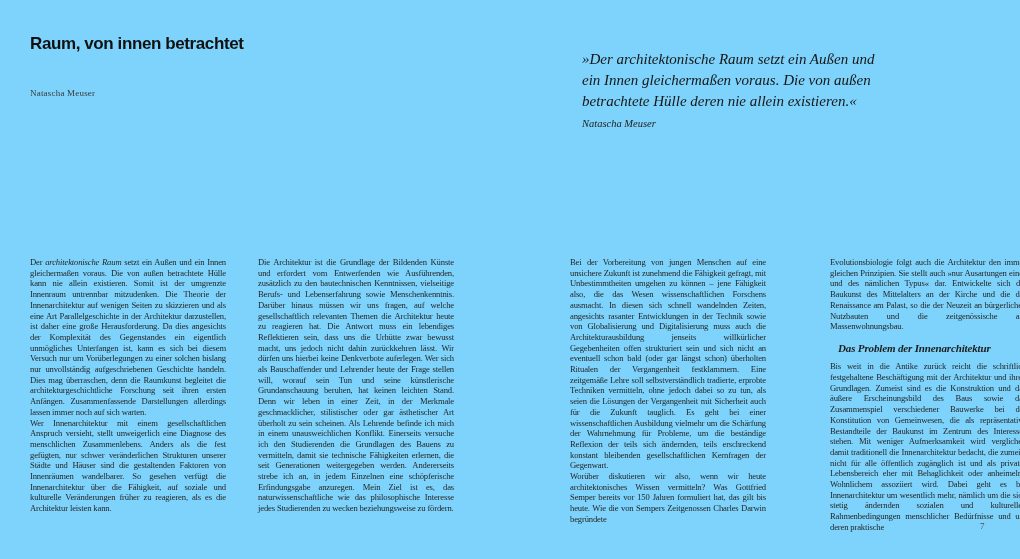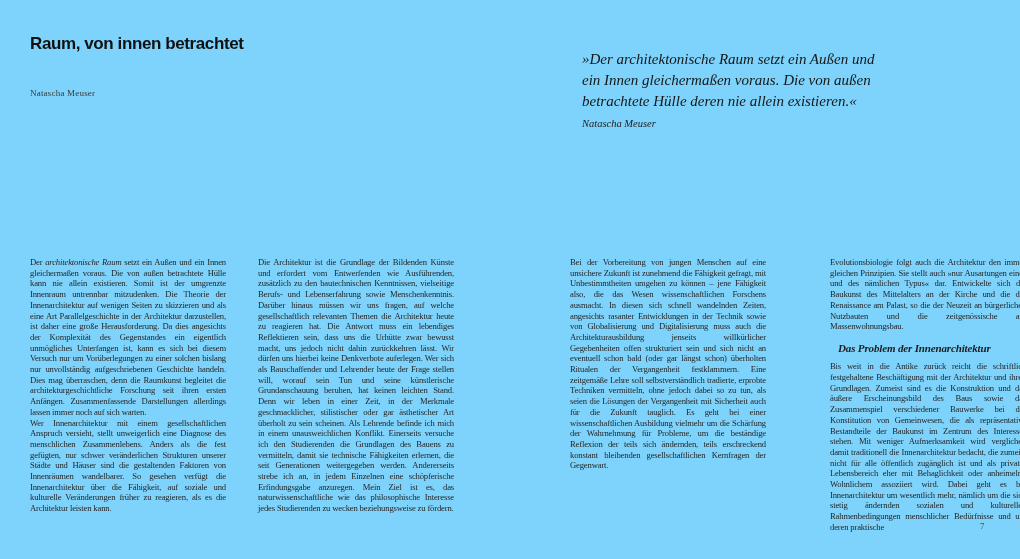--- a/index.html
+++ b/index.html
@@ -111,20 +111,21 @@
     <p><span>Der </span><em>architektonische Raum</em><span> setzt ein Außen und ein Innen gleichermaßen voraus. Die von außen betrachtete Hülle kann nie allein existieren. Somit ist der umgrenzte Innenraum untrennbar mitzudenken. Die Theorie der Innenarchitektur auf wenigen Seiten zu skizzieren und als eine Art Parallelgeschichte in der Architektur darzustellen, ist daher eine große Herausforderung. Da dies angesichts der Komplexität des Gegenstandes ein eigentlich unmögliches Unterfangen ist, kann es sich bei diesem Versuch nur um Vorüberlegungen zu einer solchen bislang nur unvollständig aufgeschriebenen Geschichte handeln. Dies mag überraschen, denn die Raumkunst begleitet die architekturgeschichtliche Forschung seit ihren ersten Anfängen. Zusammenfassende Darstellungen allerdings lassen immer noch auf sich warten.</span></p>
     <p>Wer Innenarchitektur mit einem gesellschaftlichen Anspruch versieht, stellt unweigerlich eine Diagnose des menschlichen Zusammenlebens. Anders als die fest gefügten, nur schwer veränderlichen Strukturen unserer Städte und Häuser sind die gestaltenden Faktoren von Innenräumen wandelbarer. So gesehen verfügt die Innenarchitektur über die Fähigkeit, auf soziale und kulturelle Veränderungen früher zu reagieren, als es die Architektur leisten kann.</p>
   </div>
 
   <div class="col col-2">
     <p>Die Architektur ist die Grundlage der Bildenden Künste und erfordert vom Entwerfenden wie Ausführenden, zusätzlich zu den bautechnischen Kenntnissen, vielseitige Berufs- und Lebenserfahrung sowie Menschenkenntnis. Darüber hinaus müssen wir uns fragen, auf welche gesellschaftlich relevanten Themen die Architektur heute zu reagieren hat. Die Antwort muss ein lebendiges Reflektieren sein, dass uns die Urhütte zwar bewusst macht, uns jedoch nicht dahin zurückkehren lässt. Wir dürfen uns hierbei keine Denkverbote auferlegen. Wer sich als Bauschaffender und Lehrender heute der Frage stellen will, worauf sein Tun und seine künstlerische Grundanschauung beruhen, hat keinen leichten Stand. Denn wir leben in einer Zeit, in der Merkmale geschmacklicher, stilistischer oder gar ästhetischer Art überholt zu sein scheinen. Als Lehrende befinde ich mich in einem unausweichlichen Konflikt. Einerseits versuche ich den Studierenden die Grundlagen des Bauens zu vermitteln, damit sie technische Fähigkeiten erlernen, die seit Generationen weitergegeben werden. Andererseits strebe ich an, in jedem Einzelnen eine schöpferische Erfindungsgabe anzuregen. Mein Ziel ist es, das naturwissenschaftliche wie das philosophische Interesse jedes Studierenden zu wecken beziehungsweise zu fördern.</p>
   </div>
 
   <div class="col col-3">
     <p>Bei der Vorbereitung von jungen Menschen auf eine unsichere Zukunft ist zunehmend die Fähigkeit gefragt, mit Unbestimmtheiten umgehen zu können – jene Fähigkeit also, die das Wesen wissenschaftlichen Forschens ausmacht. In diesen sich schnell wandelnden Zeiten, angesichts rasanter Entwicklungen in der Technik sowie von Globalisierung und Digitalisierung muss auch die Architekturausbildung jenseits willkürlicher Gegebenheiten offen strukturiert sein und sich nicht an eventuell schon bald (oder gar längst schon) überholten Ritualen der Vergangenheit festklammern. Eine zeitgemäße Lehre soll selbstverständlich tradierte, erprobte Techniken vermitteln, ohne jedoch dabei so zu tun, als seien die Lösungen der Vergangenheit mit Sicherheit auch für die Zukunft tauglich. Es geht bei einer wissenschaftlichen Ausbildung vielmehr um die Schärfung der Wahrnehmung für Probleme, um die beständige Reflexion der teils sich ändernden, teils erschreckend konstant bleibenden gesellschaftlichen Kernfragen der Gegenwart.</p>
+    <p>Worüber diskutieren wir also, wenn wir heute architektonisches Wissen vermitteln? Was Gottfried Semper bereits vor 150 Jahren formuliert hat, das gilt bis heute. Wie die von Sempers Zeitgenossen Charles Darwin begründete</p>
   </div>
 
   <div class="col col-4">
     <p>Evolutionsbiologie folgt auch die Architektur den immer gleichen Prinzipien. Sie stellt auch »nur Ausartungen eines und des nämlichen Typus« dar. Entwickelte sich die Baukunst des Mittelalters an der Kirche und die der Renaissance am Palast, so die der Neuzeit an bürgerlichen Nutzbauten und die zeitgenössische am Massenwohnungsbau.</p>
     <h2 class="subheading">Das Problem der Innenarchitektur</h2>
     <p>Bis weit in die Antike zurück reicht die schriftlich festgehaltene Beschäftigung mit der Architektur und ihren Grundlagen. Zumeist sind es die Konstruktion und das äußere Erscheinungsbild des Baus sowie das Zusammenspiel verschiedener Bauwerke bei der Konstitution von Gemeinwesen, die als repräsentative Bestandteile der Baukunst im Zentrum des Interesses stehen. Mit weniger Aufmerksamkeit wird verglichen damit traditionell die Innenarchitektur bedacht, die zumeist nicht für alle öffentlich zugänglich ist und als privater Lebensbereich eher mit Behaglichkeit oder anheimelnd Wohnlichem assoziiert wird. Dabei geht es bei Innenarchitektur um wesentlich mehr, nämlich um die sich stetig ändernden sozialen und kulturellen Rahmenbedingungen menschlicher Bedürfnisse und um deren praktische</p>
   </div>
 
   <div class="page-number">7</div>
 

